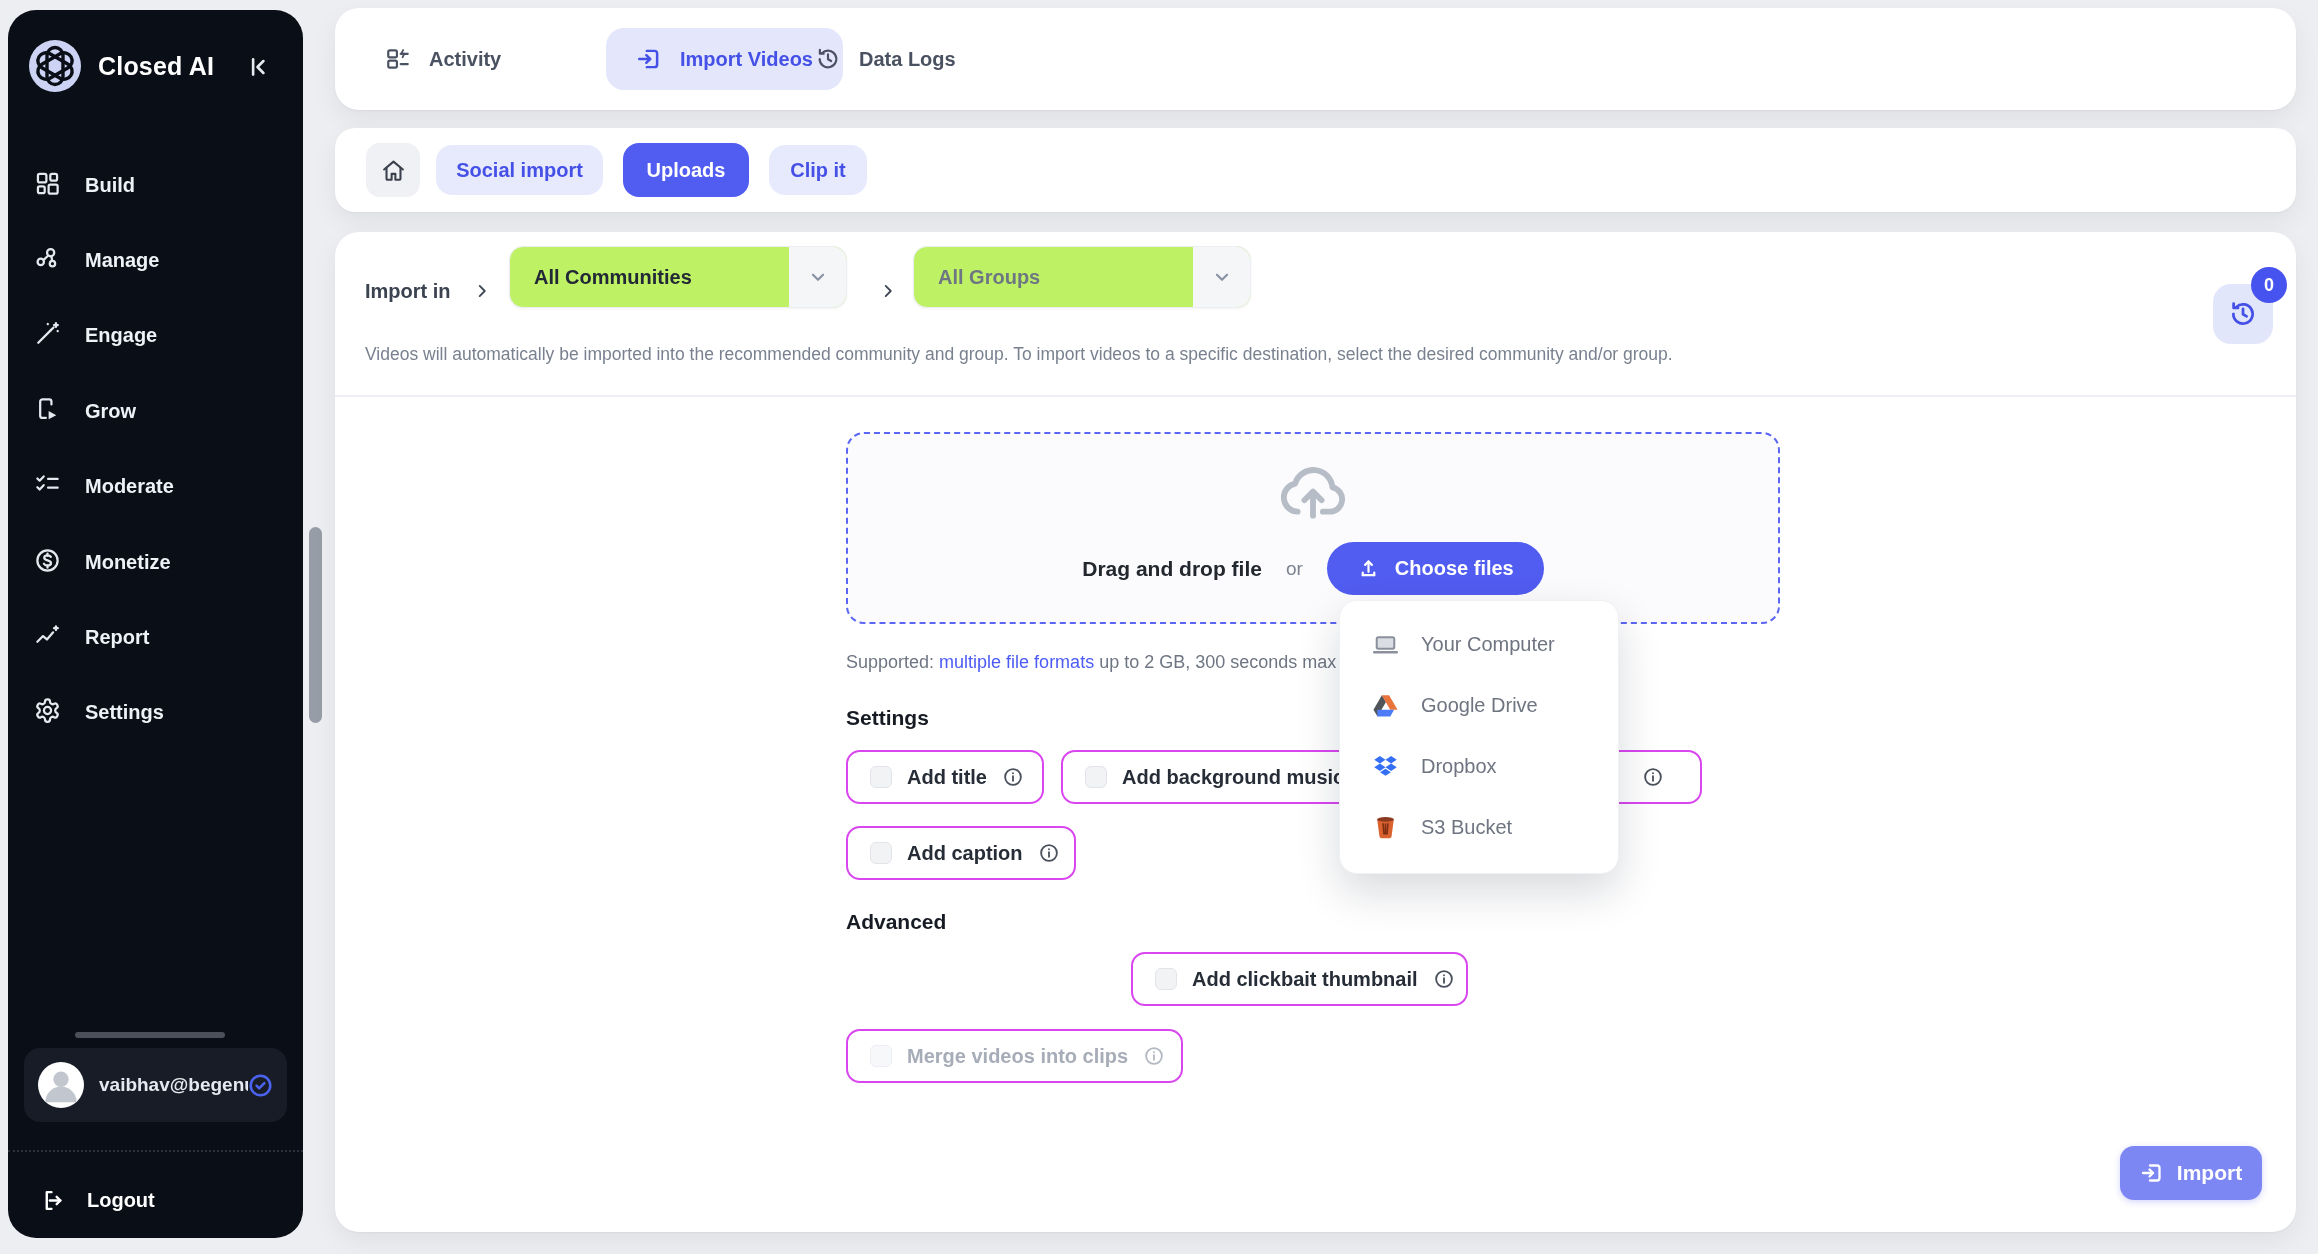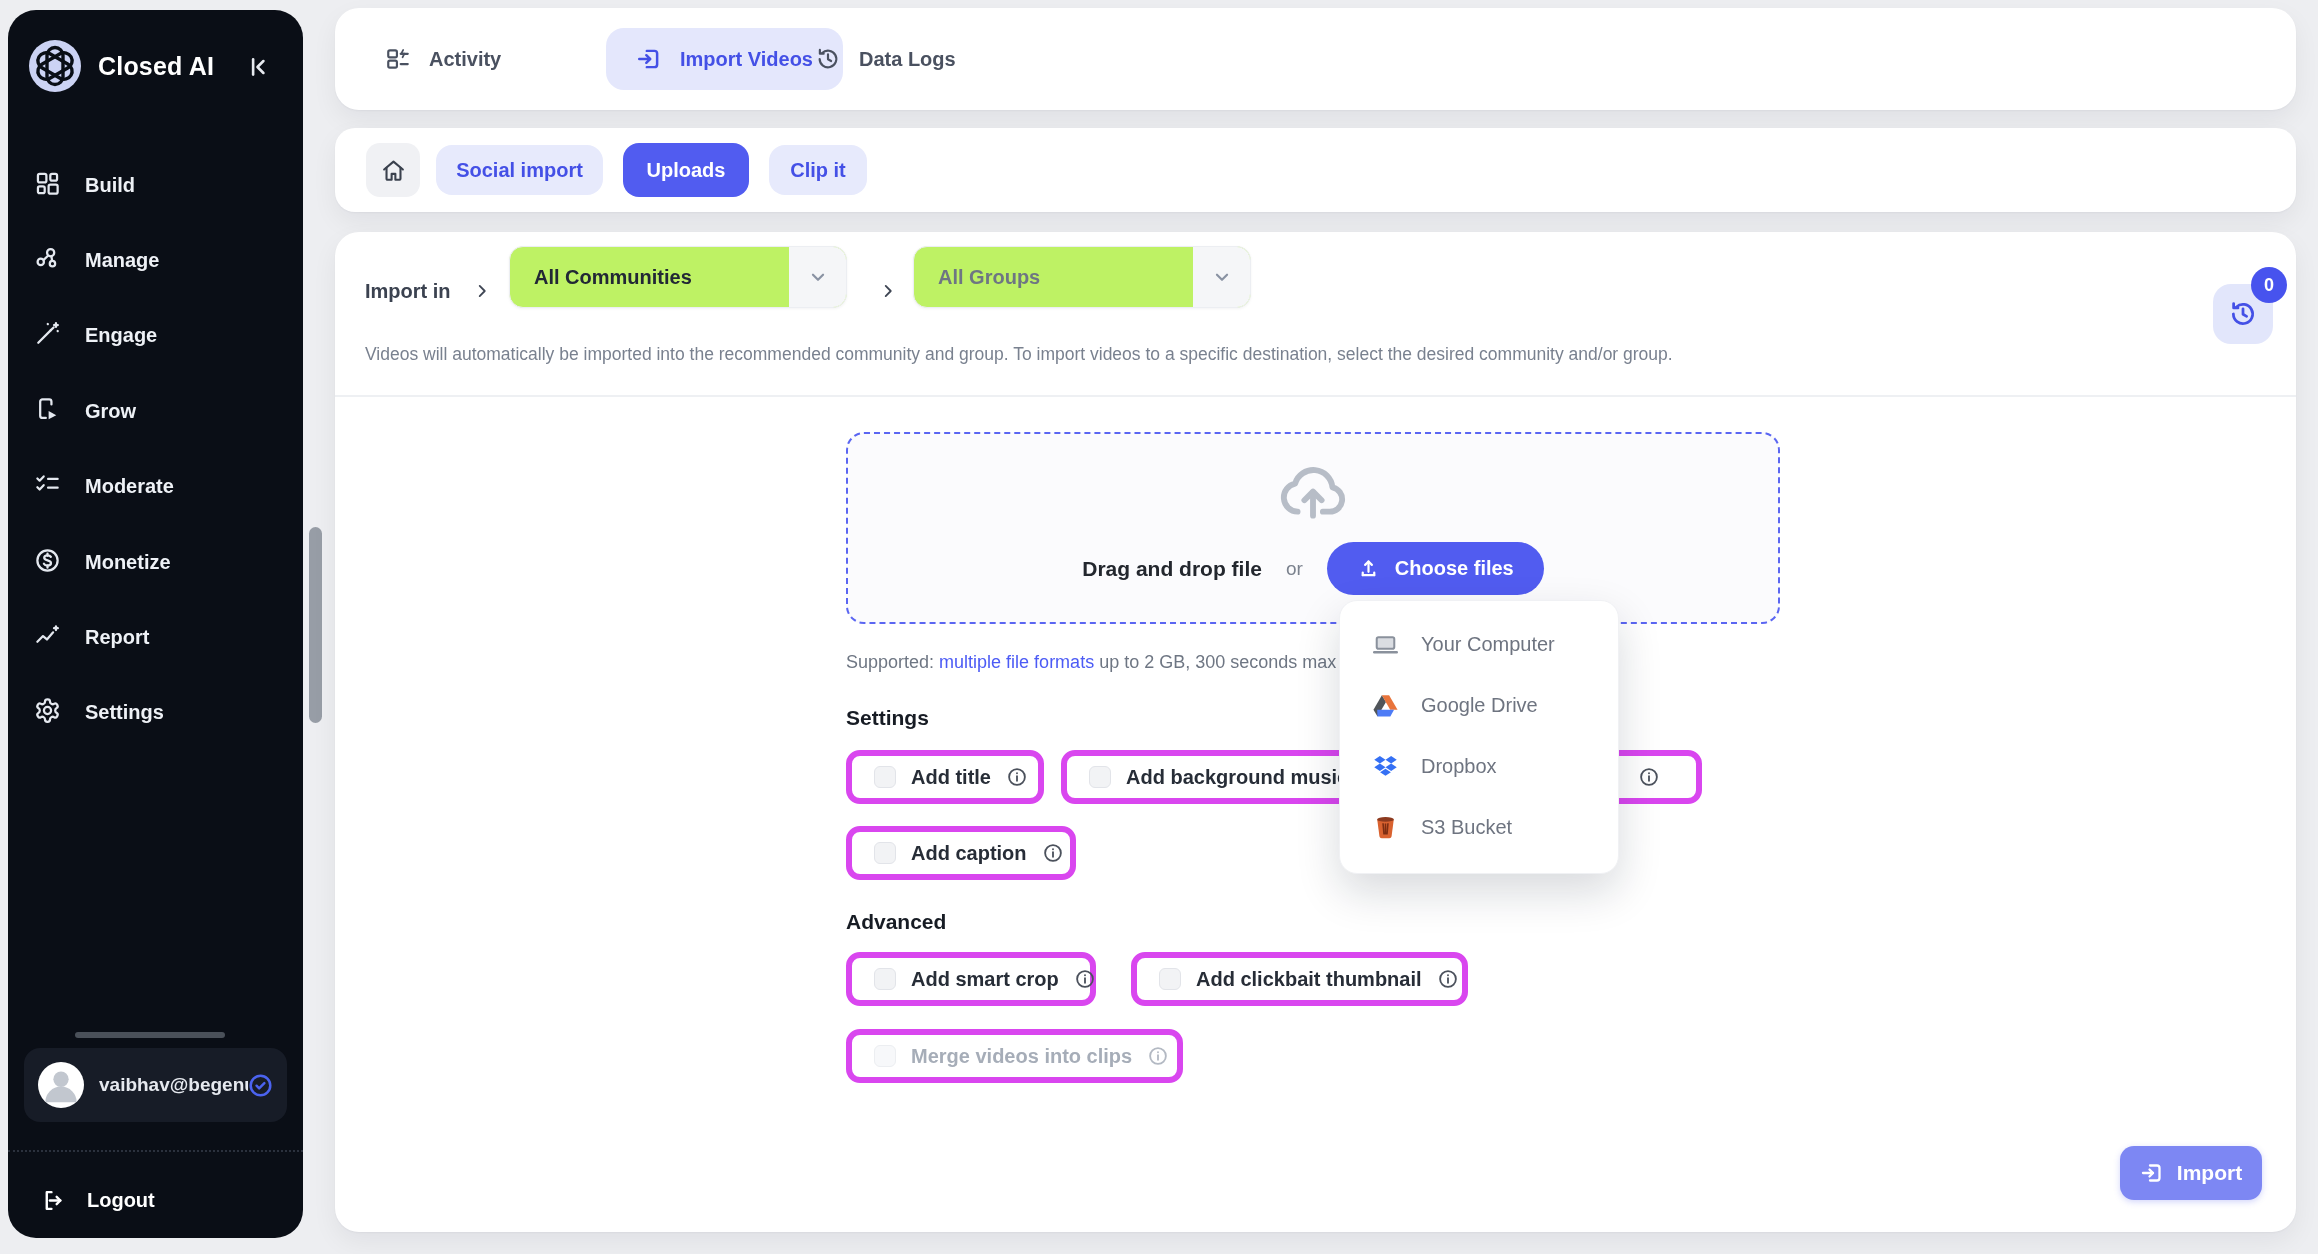--- a/index.html
+++ b/index.html
@@ -74,21 +74,21 @@
   .src-menu { position:absolute; left:1004px; top:368px; width:280px; height:274px; background:#fff; border:1px solid #f0f1f4; border-radius:18px; box-shadow:0 18px 44px rgba(15,23,42,.16); z-index:40; padding-top:13px;text-align:center; }
   .src-item { height:61px; display:flex; align-items:center; gap:22px; padding-left:32px; cursor:pointer; }
   .src-item .src-ic { width:27px; height:27px; flex:0 0 27px; }
   .src-item span { font-size:20px; font-weight:500; color:#6e7480; }
 
   .supported { position:absolute; left:511px; top:420px; font-size:18px; color:#6e7683; }
   .supported .lnk { color:#4c5bf5; cursor:pointer; }
 
   .sec-heading { position:absolute; left:511px; font-size:21px; font-weight:700; color:#171c24; }
 
-  .opt-pill { position:absolute; height:54px; border:6px solid #d946ef; border-radius:14px; background:#fff; display:flex; align-items:center; gap:15px; padding:0 22px; cursor:pointer; }
+  .opt-pill { position:absolute; height:54px; border:2px solid #d946ef; border-radius:14px; background:#fff; display:flex; align-items:center; gap:15px; padding:0 22px; cursor:pointer; }
   .opt-check { width:22px; height:22px; border-radius:6px; background:#f2f3f5; border:1.5px solid #e2e4e9; flex:0 0 22px; }
   .opt-label { font-size:20px; font-weight:600; color:#272d37; white-space:nowrap; }
   .opt-info { width:22px; height:22px; color:#4b515c; flex:0 0 22px; }
   .opt-pill.disabled .opt-label { color:#a6adb8; }
   .opt-pill.disabled .opt-info { color:#b3b9c3; }
   .opt-pill.disabled .opt-check { background:#f7f8fa; border-color:#eceef1; }
   .opt-pill.wide { width:641px; }
   .opt-pill.wide .opt-info { margin-left:auto; }
 
   .import-btn { position:absolute; left:1785px; top:914px; width:142px; height:54px; border:none; border-radius:14px; background:#7d87f3; color:#fff; font-size:21px; font-weight:700; font-family:inherit; display:flex; align-items:center; justify-content:center; gap:13px; cursor:pointer; box-shadow:0 2px 6px rgba(81,92,240,.25); }
@@ -350,29 +350,20 @@
       <span class="opt-label">Add caption</span>
       <svg class="opt-info ic" viewBox="0 0 24 24">
           <circle cx="12" cy="12" r="8.6"></circle>
           <path d="M12 11.2v5"></path>
           <circle cx="12" cy="7.9" r="1.05" fill="currentColor" stroke="none"></circle>
         </svg>
     </div>
 
     <h3 class="sec-heading" style="top:678px">Advanced</h3>
 
-    <div class="opt-pill" style="left:511px;top:720px;width:250px">
-      <span class="opt-check"></span>
-      <span class="opt-label">Add smart crop</span>
-      <svg class="opt-info ic" viewBox="0 0 24 24">
-          <circle cx="12" cy="12" r="8.6"></circle>
-          <path d="M12 11.2v5"></path>
-          <circle cx="12" cy="7.9" r="1.05" fill="currentColor" stroke="none"></circle>
-        </svg>
-    </div>
 
     <div class="opt-pill" style="left:796px;top:720px;width:337px">
       <span class="opt-check"></span>
       <span class="opt-label">Add clickbait thumbnail</span>
       <svg class="opt-info ic" viewBox="0 0 24 24">
           <circle cx="12" cy="12" r="8.6"></circle>
           <path d="M12 11.2v5"></path>
           <circle cx="12" cy="7.9" r="1.05" fill="currentColor" stroke="none"></circle>
         </svg>
     </div>

